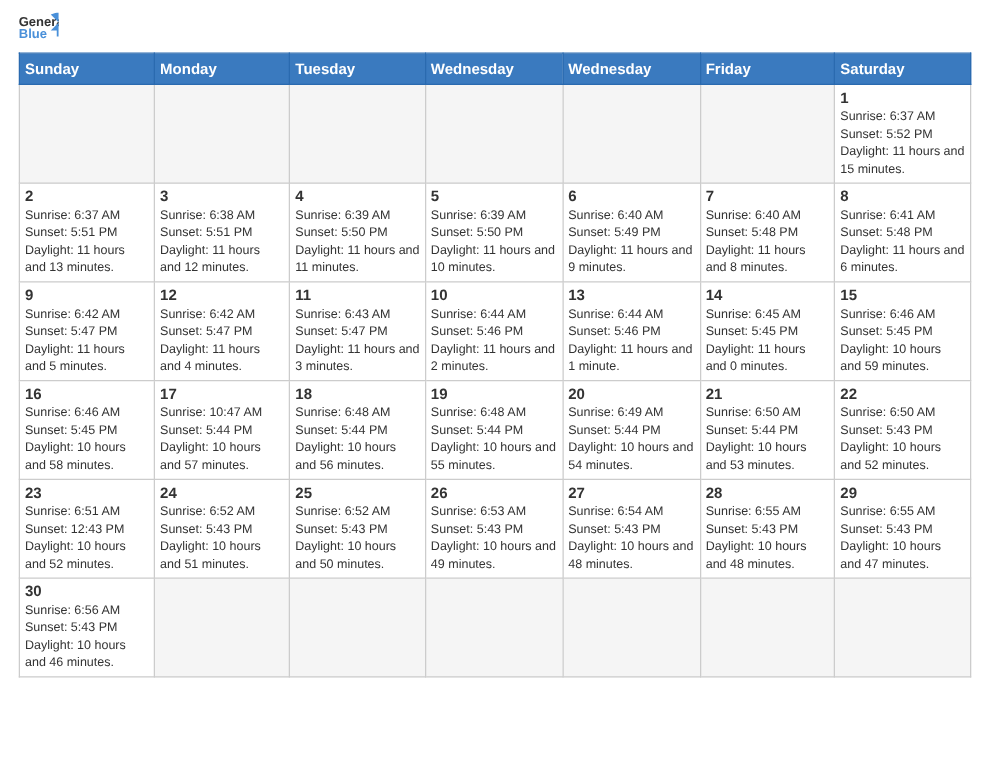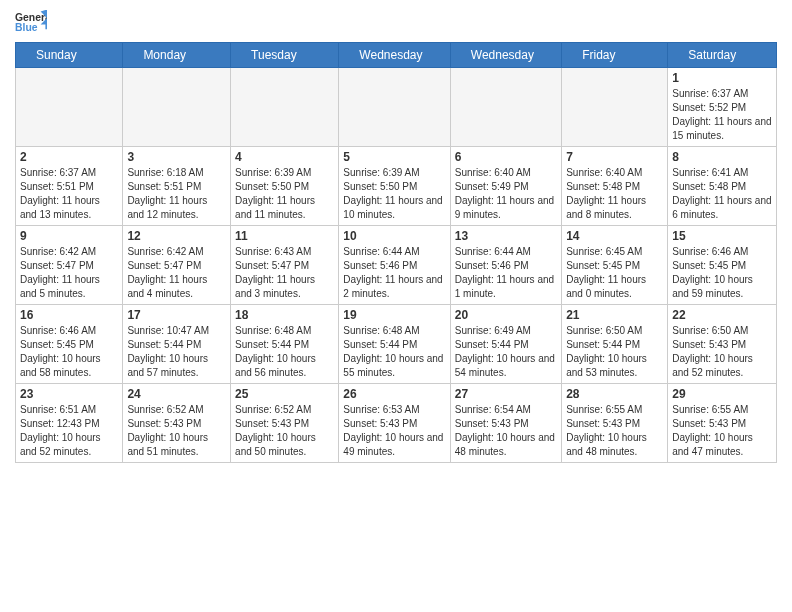--- a/index.html
+++ b/index.html
@@ -44,22 +44,22 @@
     }
     .calendar {
       width: 100%;
       border-collapse: collapse;
       border: 1px solid #ccc;
     }
     .calendar th {
       background-color: #3a7abf;
       color: #fff;
       font-size: 12px;
-      font-weight: normal;
-      padding: 5px 20px;
+      font-weight: bold;
+      padding: 5px 4px;
       text-align: left;
       border: 1px solid #2a6aaf;
     }
     .calendar td {
       vertical-align: top;
       font-size: 9px;
       color: #333;
       padding: 3px 4px;
       border: 1px solid #ccc;
       width: 113px;
@@ -136,21 +136,21 @@
         </tr>
         <tr>
           <td>
             <span class="day-number">2</span>
             <div class="day-info">Sunrise: 6:37 AM
 Sunset: 5:51 PM
 Daylight: 11 hours and 13 minutes.</div>
           </td>
           <td>
             <span class="day-number">3</span>
-            <div class="day-info">Sunrise: 6:18 AM
+            <div class="day-info">Sunrise: 6:38 AM
 Sunset: 5:51 PM
 Daylight: 11 hours and 12 minutes.</div>
           </td>
           <td>
             <span class="day-number">4</span>
             <div class="day-info">Sunrise: 6:39 AM
 Sunset: 5:50 PM
 Daylight: 11 hours and 11 minutes.</div>
           </td>
           <td>
@@ -302,16 +302,30 @@
             <div class="day-info">Sunrise: 6:55 AM
 Sunset: 5:43 PM
 Daylight: 10 hours and 48 minutes.</div>
           </td>
           <td>
             <span class="day-number">29</span>
             <div class="day-info">Sunrise: 6:55 AM
 Sunset: 5:43 PM
 Daylight: 10 hours and 47 minutes.</div>
           </td>
+        </tr>
+        <tr class="last-row">
+          <td>
+            <span class="day-number">30</span>
+            <div class="day-info">Sunrise: 6:56 AM
+Sunset: 5:43 PM
+Daylight: 10 hours and 46 minutes.</div>
+          </td>
+          <td class="empty"></td>
+          <td class="empty"></td>
+          <td class="empty"></td>
+          <td class="empty"></td>
+          <td class="empty"></td>
+          <td class="empty"></td>
         </tr>
       </tbody>
   </table>
 </div>
 
 </body></html>

